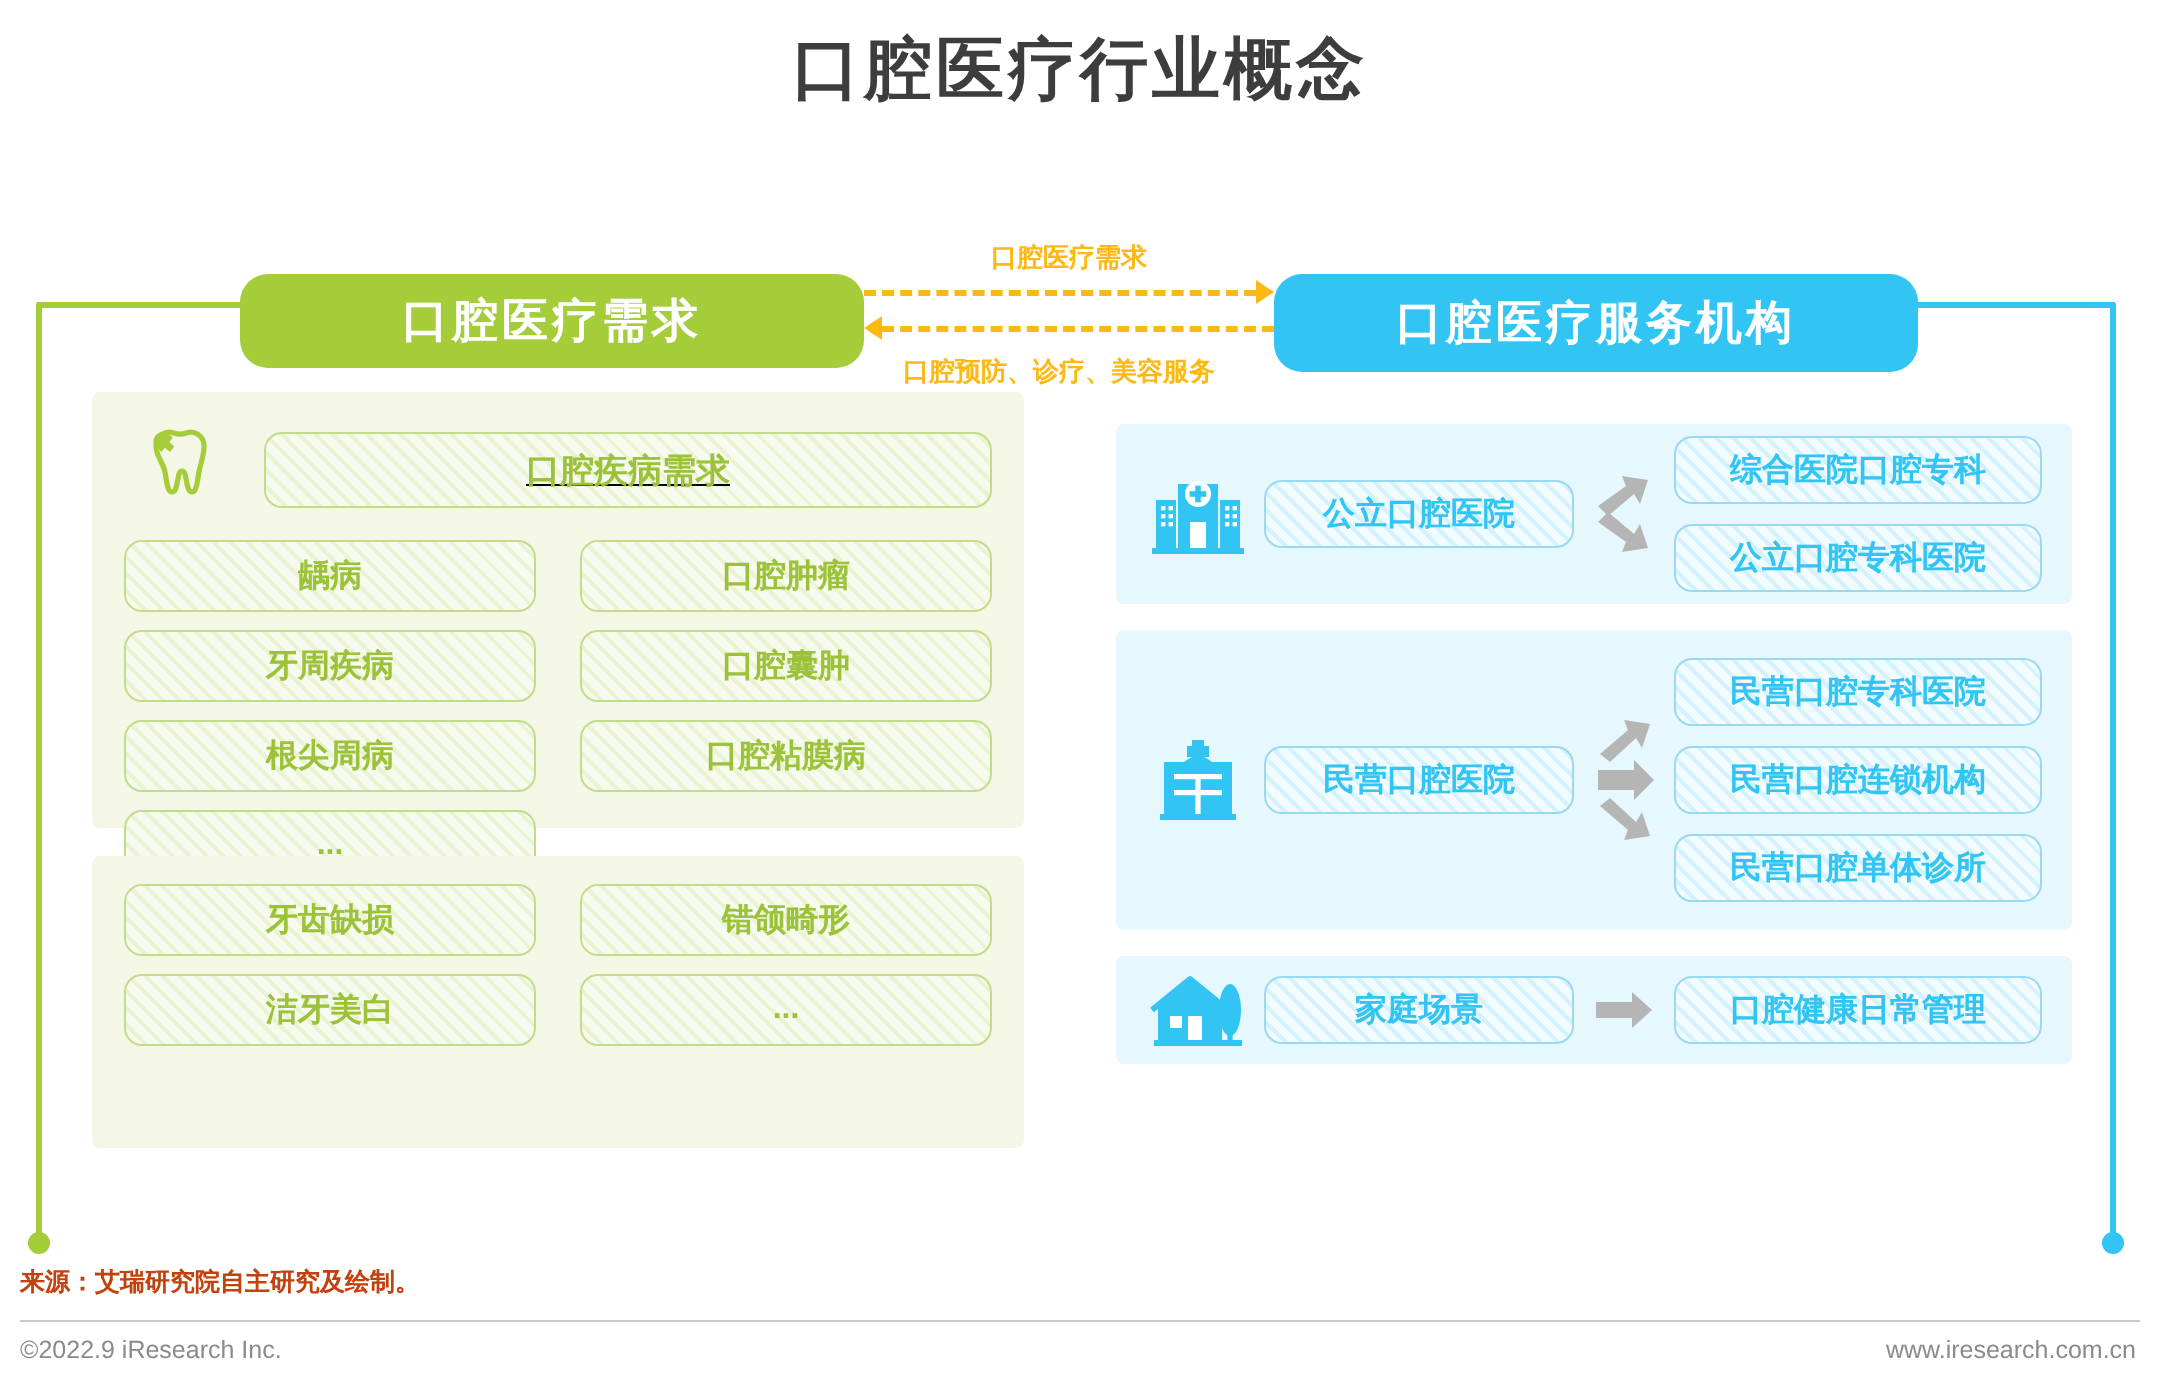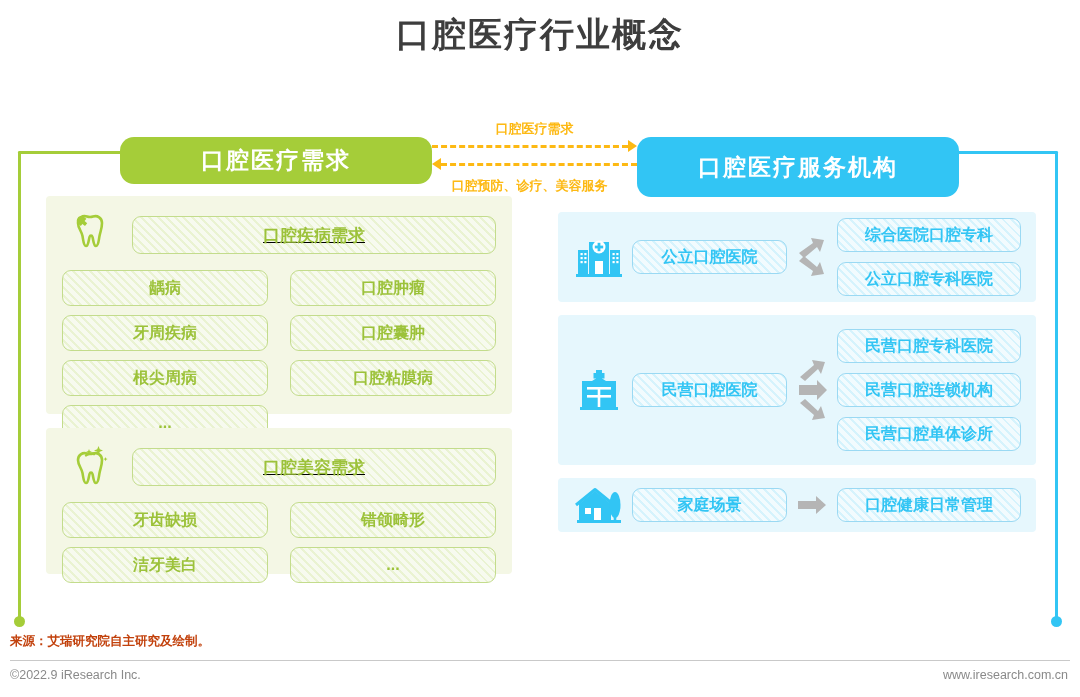--- a/index.html
+++ b/index.html
@@ -25,21 +25,21 @@
   .bracket .h{position:absolute;height:3px;}
   .bracket .dot{position:absolute;width:11px;height:11px;border-radius:50%;}
 
   
   .hdr{
     position:absolute;border-radius:14px;
     display:flex;align-items:center;justify-content:center;
     color:#fff;font-size:23px;font-weight:bold;letter-spacing:2px;
   }
   .hdr-left{left:120px;top:137px;width:312px;height:47px;background:#a5cd39;}
-  .hdr-right{left:637px;top:137px;width:322px;height:60px;background:#32c5f4;}
+  .hdr-right{left:637px;top:137px;width:322px;height:49px;background:#32c5f4;}
 
   
   .mid{position:absolute;left:432px;top:120px;width:205px;height:75px;}
   .mid .lbl{
     position:absolute;width:100%;text-align:center;
     font-size:13px;font-weight:bold;color:#fdb913;white-space:nowrap;
   }
   .mid .lbl.top{top:0px;}
   .mid .lbl.bottom{top:57px;left:-5px;}
   .arrow-row{position:absolute;left:0;width:205px;height:12px;display:flex;align-items:center;}
@@ -166,32 +166,20 @@
         <div class="chip chip-g chip-item">口腔肿瘤</div>
         <div class="chip chip-g chip-item">牙周疾病</div>
         <div class="chip chip-g chip-item">口腔囊肿</div>
         <div class="chip chip-g chip-item">根尖周病</div>
         <div class="chip chip-g chip-item">口腔粘膜病</div>
         <div class="chip chip-g chip-item">...</div>
       </div>
     </div>
 
     <div class="panel-green p2">
-      <div class="row-head">
-        <div class="icon-box">
-          <svg width="52" height="48" viewBox="0 0 52 48">
-            <path d="M13 17c0-5 4.5-8 9-6.5 2 .7 4 .7 6 0 4.5-1.5 9 1.5 9 6.5 0 5-1.5 8-2.5 13-.8 4-1 10-3.5 10s-2.5-5.5-3.5-9c-.6-2-2.4-2-3 0-1 3.5-1 9-3.5 9s-2.7-6-3.5-10C16.5 25 13 22 13 17z" fill="none" stroke="#a5cd39" stroke-width="2.6" stroke-linejoin="round"></path>
-            <path d="M21 12.5c1.5-1.5 5-2.5 8-1.5" fill="none" stroke="#a5cd39" stroke-width="2.4" stroke-linecap="round"></path>
-            <path d="M33.5 3l1.3 3.2L38 7.5l-3.2 1.3L33.5 12l-1.3-3.2L29 7.5l3.2-1.3z" fill="#a5cd39"></path>
-            <path d="M24 6l.8 2 2 .8-2 .8-.8 2-.8-2-2-.8 2-.8z" fill="#a5cd39"></path>
-            <path d="M40.5 14l.6 1.5 1.5.6-1.5.6-.6 1.5-.6-1.5-1.5-.6 1.5-.6z" fill="#a5cd39"></path>
-          </svg>
-        </div>
-        <div class="chip chip-g chip-title">口腔美容需求</div>
-      </div>
       <div class="grid2">
         <div class="chip chip-g chip-item">牙齿缺损</div>
         <div class="chip chip-g chip-item">错颌畸形</div>
         <div class="chip chip-g chip-item">洁牙美白</div>
         <div class="chip chip-g chip-item">...</div>
       </div>
     </div>
   </div>
 
   <div class="col-right">

